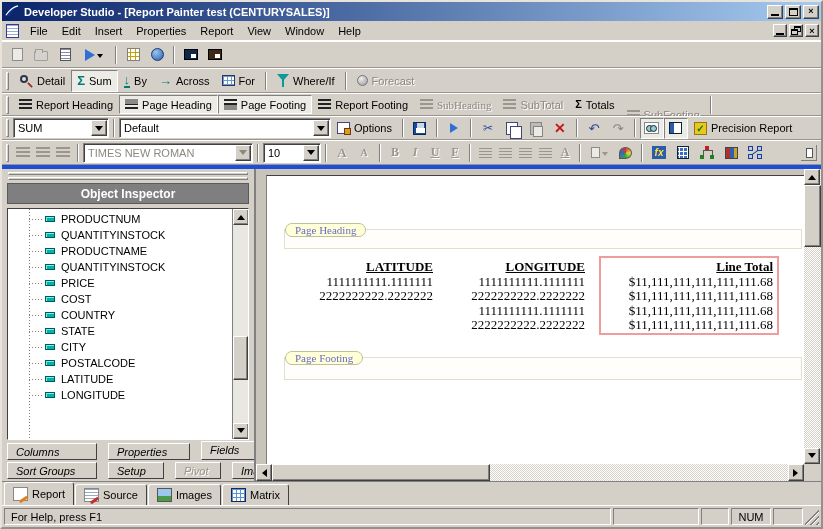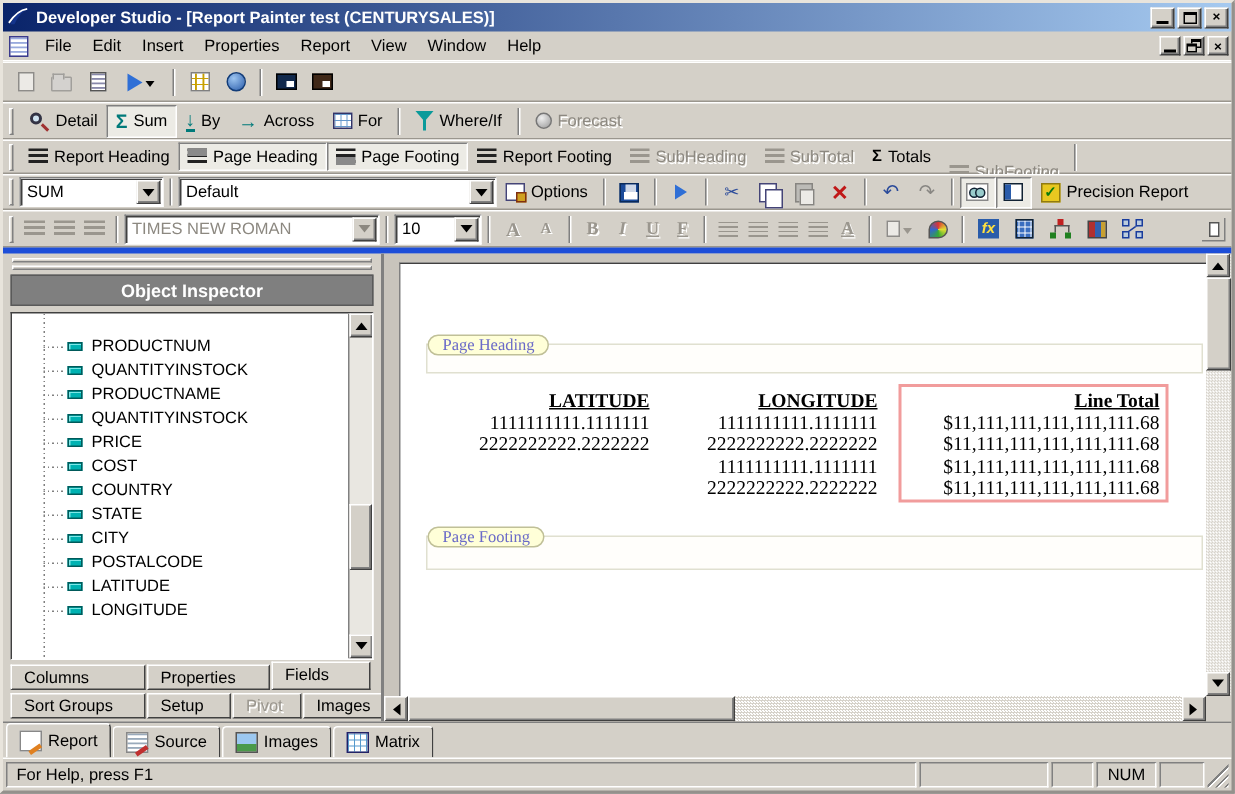--- a/index.html
+++ b/index.html
@@ -108,33 +108,33 @@
   .combo .val{flex:1;padding:0 4px;overflow:hidden;white-space:nowrap;}
   .combo .dd{width:16px;height:16px;margin:1px;display:flex;align-items:center;justify-content:center;}
   .dd .tri{width:0;height:0;border:4px solid transparent;border-top:5px solid #000;margin-top:4px;}
   
   .workspace{flex:1;display:flex;overflow:hidden;border-top:4px solid #1d4ed8;}
   .inspector{width:252px;flex:none;display:flex;flex-direction:column;padding:2px 4px 2px 4px;}
   .gripperh{height:3px;border:1px solid;border-color:#fff #808080 #808080 #fff;margin:1px 2px;}
   .insp-title{height:21px;background:#7f7f7f;border:1px solid #5a5a5a;color:#fff;font-weight:bold;font-size:12px;
      display:flex;align-items:center;justify-content:center;margin:2px 1px 3px 1px;}
   .treebox{flex:1;display:flex;border:1px solid;border-color:#404040 #fff #fff #404040;background:#fff;margin:1px;overflow:hidden;}
-  .tree{flex:1;position:relative;padding-top:14px;overflow:hidden;}
+  .tree{flex:1;position:relative;padding-top:2px;overflow:hidden;}
   .tree::before{content:"";position:absolute;left:21px;top:0;bottom:0;width:1px;
      background:repeating-linear-gradient(to bottom,#808080 0 1px,transparent 1px 3px);}
   .trow{display:flex;align-items:center;height:16px;padding-left:21px;}
   .tdots{width:15px;height:1px;background:repeating-linear-gradient(to right,#808080 0 1px,transparent 1px 3px);flex:none;}
   .fico{width:10px;height:6px;background:#00b2b2;border:1px solid #005a5a;box-shadow:inset 1px 1px 0 #7de8e8;margin:0 6px 0 1px;flex:none;}
   .sbar{width:16px;flex:none;display:flex;flex-direction:column;background:#e9e7e1;border-left:1px solid #808080;}
   .sbtn{width:16px;height:16px;display:flex;align-items:center;justify-content:center;flex:none;}
   .tri-up{width:0;height:0;border:4px solid transparent;border-bottom:5px solid #000;margin-bottom:3px;}
   .tri-dn{width:0;height:0;border:4px solid transparent;border-top:5px solid #000;margin-top:3px;}
   .tri-lf{width:0;height:0;border:4px solid transparent;border-right:5px solid #000;margin-right:3px;}
   .tri-rt{width:0;height:0;border:4px solid transparent;border-left:5px solid #000;margin-left:3px;}
-  .insp-tabs{display:flex;margin:2px 0 0 1px;gap:1px;}
+  .insp-tabs{display:flex;margin:2px 0 0 1px;gap:11px;font-style:italic;}
   .itab{flex:none;padding:2px 8px;height:17px;background:#d4d0c8;border:1px solid;border-color:#fff #404040 #404040 #fff;font-size:11px;}
   .itab.active{height:19px;margin-top:-2px;font-weight:normal;background:#d8d4cc;}
   .itab.disabled{color:#9a968e;text-shadow:1px 1px 0 #fff;}
   
   .canvas{flex:1;position:relative;background:#c8c4bc;border-left:2px solid #808080;overflow:hidden;}
   .page{position:absolute;left:10px;top:6px;right:17px;bottom:17px;background:#fff;border-top:1px solid #404040;border-left:1px solid #808080;overflow:hidden;}
   .pill{position:absolute;height:14px;padding:0 9px;background:#ffffd8;border:1px solid #c0c098;border-radius:8px;
      color:#6a6ac8;font-family:"Liberation Serif",serif;font-size:11px;line-height:13px;z-index:2;}
   .secbox{position:absolute;background:#fffefb;border:1px solid #e0e0d0;}
   .rcol{position:absolute;text-align:right;font-family:"Liberation Serif",serif;font-size:13px;line-height:14.5px;white-space:nowrap;}
@@ -297,21 +297,21 @@
         <span>Page Heading</span>
       </span>
     <span class="tbtn pressed" style="height:19px;">
         <span class="lines-ic bot"></span>
         <span>Page Footing</span>
       </span>
     <span class="tbtn" style="height:19px;">
         <span class="lines-ic"></span>
         <span>Report Footing</span>
       </span>
-    <span class="tbtn disabled" style="height:34px;">
+    <span class="tbtn disabled" style="height:34px;font-family:Liberation Serif, serif;">
         <span class="lines-ic g"></span>
         <span>SubHeading</span>
       </span>
     <span class="tbtn disabled" style="height:35px;">
         <span class="lines-ic g"></span>
         <span>SubTotal</span>
       </span>
     <span class="tbtn" style="height:19px;">
         <span class="sigma" style="color:#000;font-size:11px;">Σ</span>
         <span>Totals</span>

